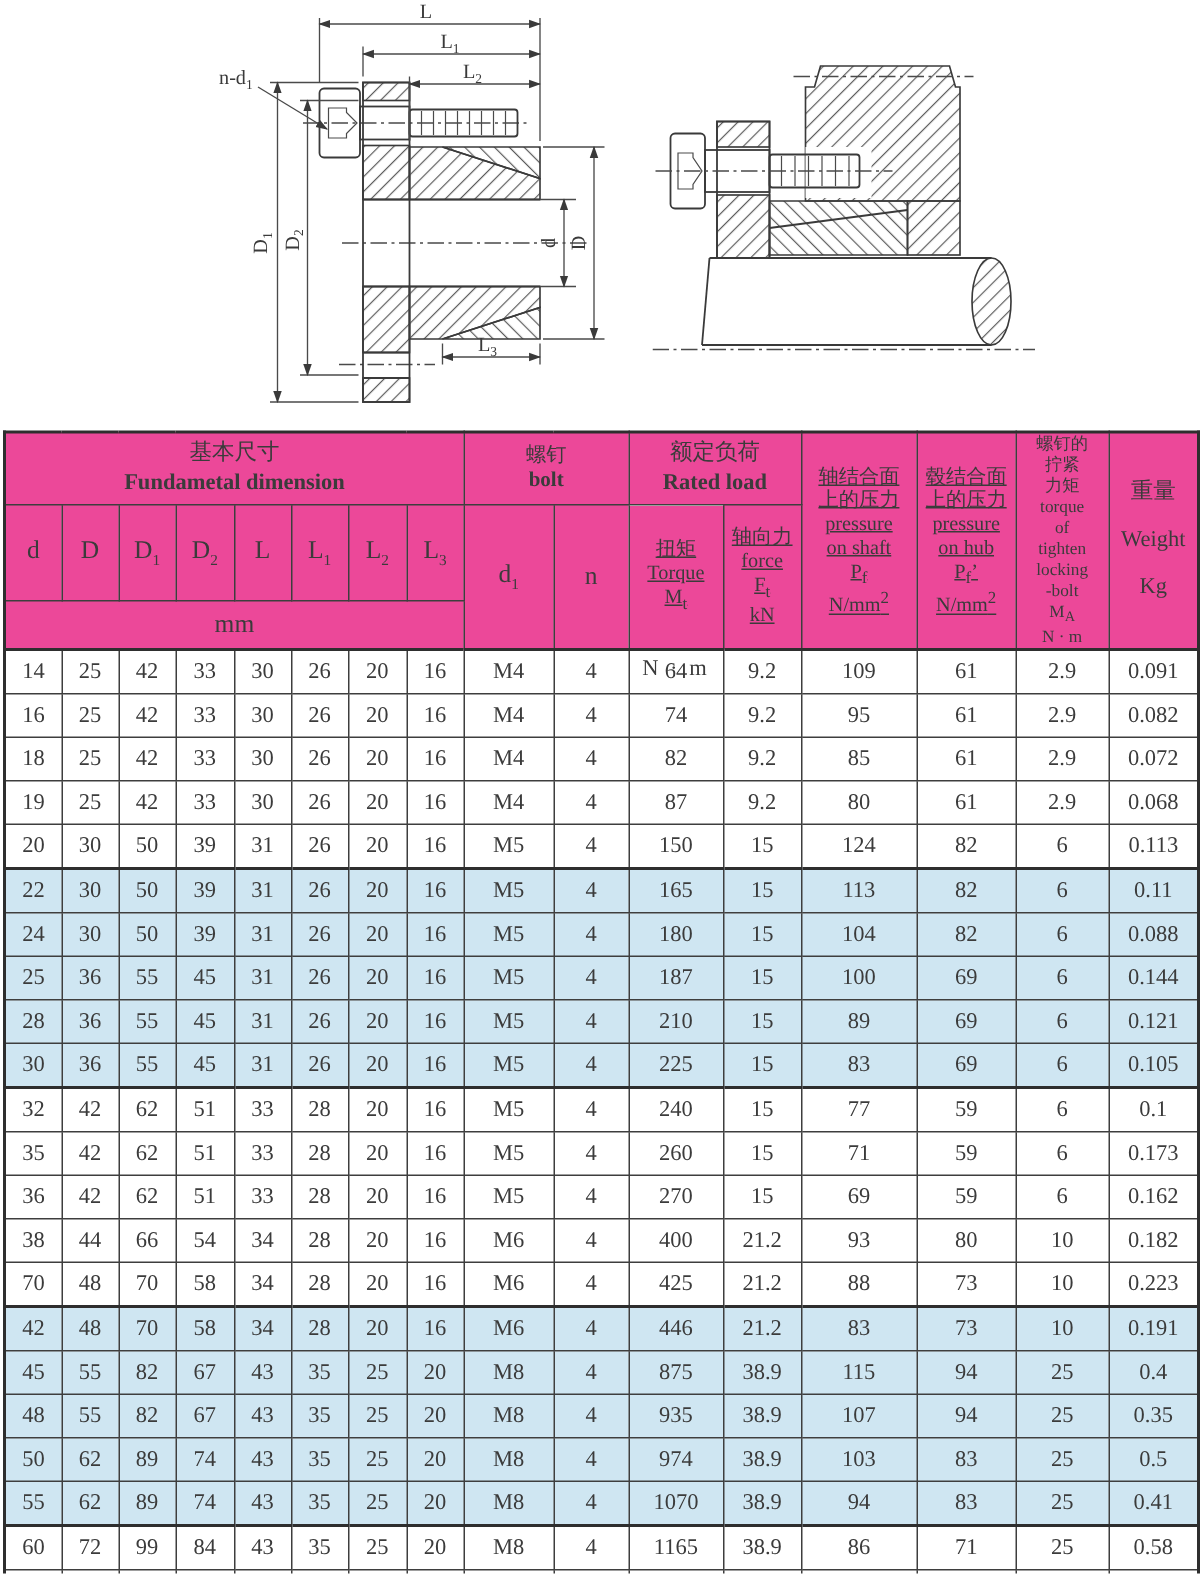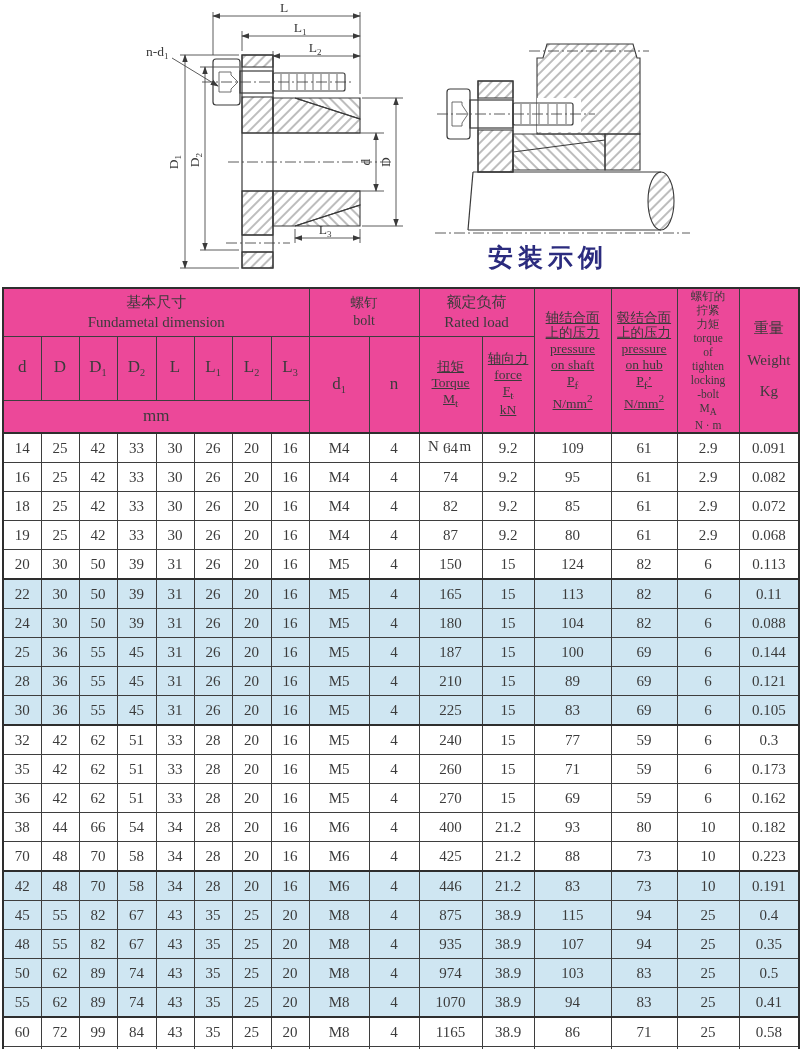--- a/index.html
+++ b/index.html
@@ -38,21 +38,21 @@
   }
   .spec thead th{background:#ec4899;}
   .spec thead tr:nth-child(1){height:48px;}
   .spec thead tr:nth-child(2){height:60px;}
   .spec thead tr:nth-child(3){height:33px;}
   .spec td{font-size:15px;height:28px;background:#ffffff;}
   .spec tr.band td{background:#cfe6f2;}
   .spec tr.group-start td{border-top:2px solid #2e2e2e;}
   .hb{border-bottom:2px solid #2e2e2e !important;}
   .zh{font-size:15px;line-height:1.35;}
-  .en{font-size:15px;line-height:1.35;}
+  .en{font-size:15px;line-height:1.35;font-weight:bold;}
   .sym{font-size:17px;}
   .sym sub,.symtxt sub{font-size:0.6em;}
   .mid-cell div{font-size:13.5px;line-height:1.18;text-decoration:underline;}
   .small-cell div{font-size:11.5px;line-height:1.22;}
   .wcell div{font-size:15px;line-height:1.3;}
   .gap{height:12px;}
   th.torque-hd{position:relative;margin-left:10px;}
   .unit-overlap{
     position:absolute;left:0;width:100%;bottom:-23px;
     text-align:center;font-size:15px;letter-spacing:2px;
@@ -207,21 +207,20 @@
 
       <g>
         <line class="ol" x1="38" y1="144" x2="226" y2="144"></line>
         <line class="ol" x1="33" y1="202" x2="226" y2="202"></line>
         <line class="ol" x1="38" y1="144" x2="33" y2="202"></line>
         <ellipse class="hat45b" cx="226" cy="173" rx="13" ry="29"></ellipse>
       </g>
       <line class="cl" x1="0" y1="205" x2="255" y2="205"></line>
     </svg>
 
-    <div class="install-caption">安装示例</div>
   </div>
 
   <table class="spec">
     <colgroup>
       <col style="width:38px">
         <col style="width:38px">
         <col style="width:38px">
         <col style="width:39px">
       <col style="width:38px">
         <col style="width:38px">
@@ -504,21 +503,21 @@
           <td>28</td>
           <td>20</td>
           <td>16</td>
           <td>M5</td>
           <td>4</td>
           <td>240</td>
           <td>15</td>
           <td>77</td>
           <td>59</td>
           <td>6</td>
-          <td>0.3</td>
+          <td>0.1</td>
         </tr>
         <tr>
           <td>35</td>
           <td>42</td>
           <td>62</td>
           <td>51</td>
           <td>33</td>
           <td>28</td>
           <td>20</td>
           <td>16</td>

